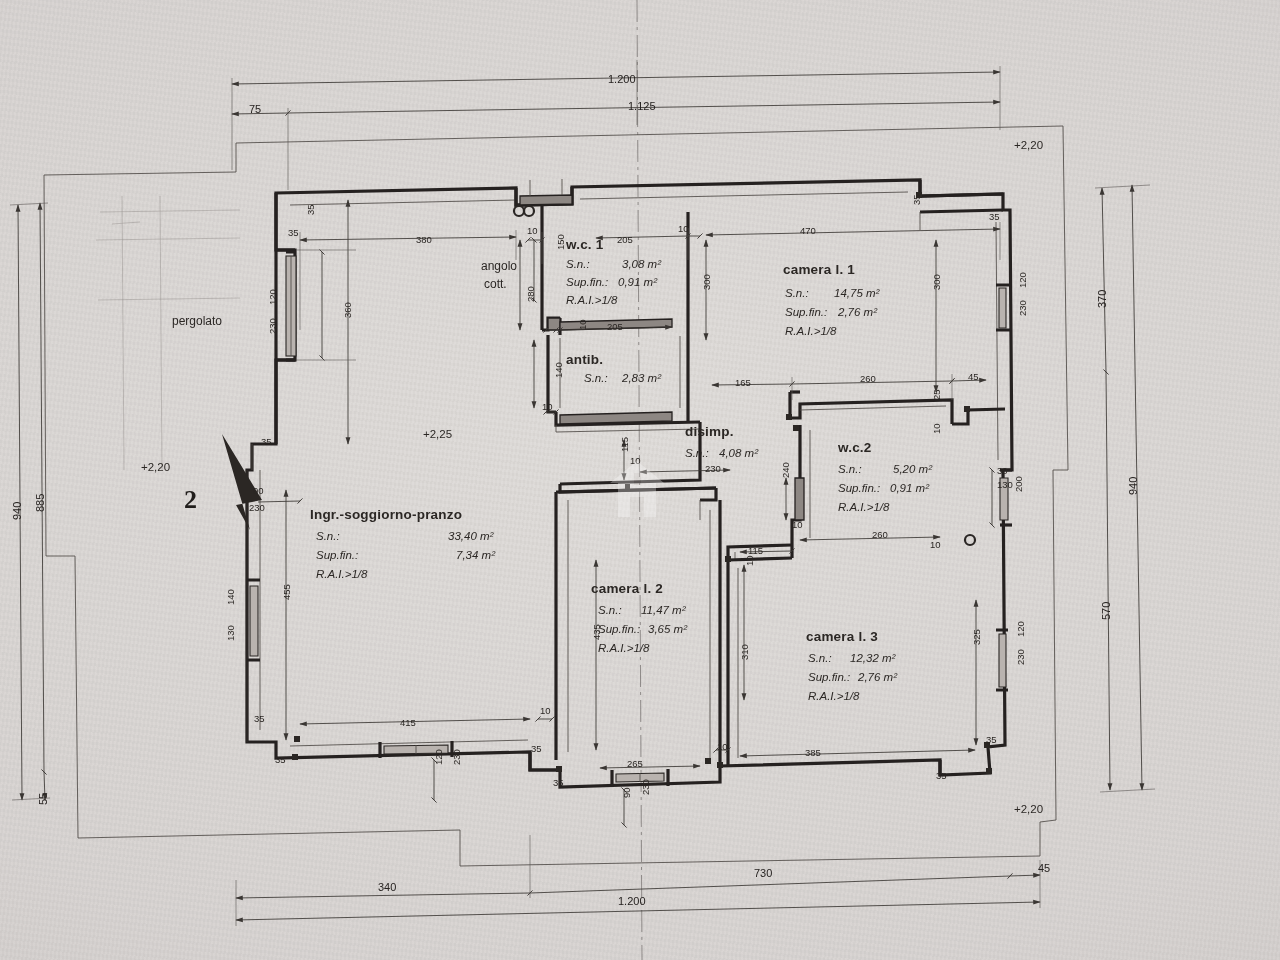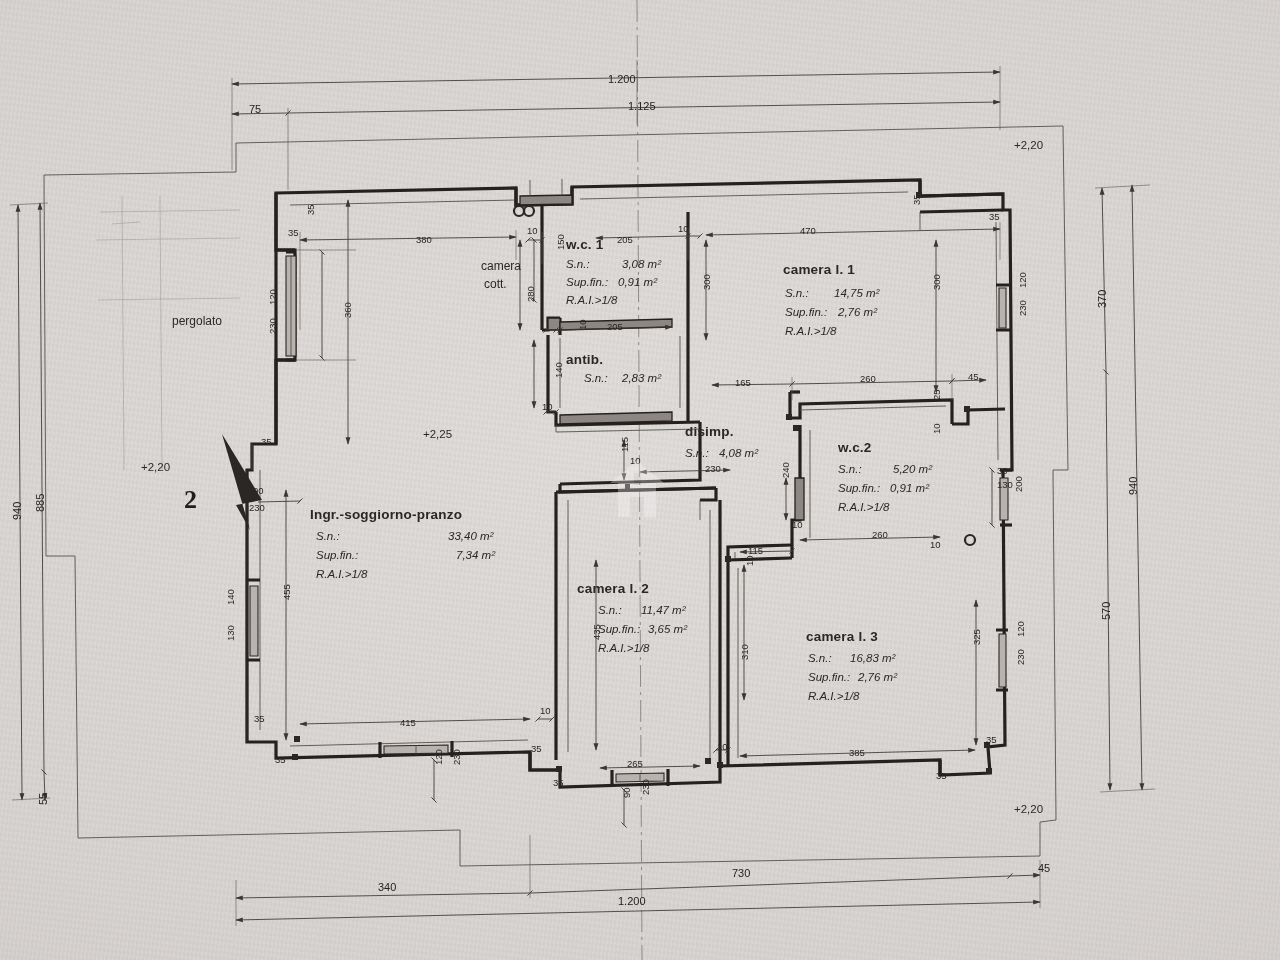--- a/index.html
+++ b/index.html
@@ -310,42 +310,42 @@
   <line class="dimln" x1="258" y1="502" x2="300" y2="501" marker-end="url(#tick)"></line>
 
   <line class="thin" x1="252" y1="470" x2="252" y2="444"></line>
 </svg>
 
 <div class="lbl dim" style="left:608px;top:74px">1.200</div>
 <div class="lbl dim" style="left:249px;top:104px">75</div>
 <div class="lbl dim" style="left:628px;top:101px">1.125</div>
 
 <div class="lbl dim" style="left:378px;top:882px">340</div>
-<div class="lbl dim" style="left:732px;top:868px">730</div>
+<div class="lbl dim" style="left:754px;top:868px">730</div>
 <div class="lbl dim" style="left:1038px;top:863px">45</div>
 <div class="lbl dim" style="left:618px;top:896px">1.200</div>
 
 <div class="lbl dim rot90" style="left:12px;top:520px">940</div>
 <div class="lbl dim rot90" style="left:35px;top:512px">885</div>
 <div class="lbl dim rot90" style="left:38px;top:805px">55</div>
 
 <div class="lbl dim rot90" style="left:1097px;top:308px">370</div>
 <div class="lbl dim rot90" style="left:1128px;top:495px">940</div>
 <div class="lbl dim rot90" style="left:1101px;top:620px">570</div>
 
 <div class="lbl elev" style="left:1014px;top:139px">+2,20</div>
 <div class="lbl elev" style="left:141px;top:461px">+2,20</div>
 <div class="lbl elev" style="left:423px;top:428px">+2,25</div>
 <div class="lbl elev" style="left:1014px;top:803px">+2,20</div>
 
 <div class="lbl marker2" style="left:184px;top:486px">2</div>
 
 <div class="lbl plain" style="left:172px;top:315px">pergolato</div>
 
-<div class="lbl room-line" style="left:481px;top:260px;font-style:normal;font-size:12px">camera</div>
+<div class="lbl room-line" style="left:481px;top:260px;font-style:normal;font-size:12px">angolo</div>
 <div class="lbl room-line" style="left:484px;top:278px;font-style:normal;font-size:12px">cott.</div>
 
 <div class="lbl room-name" style="left:566px;top:238px">w.c. 1</div>
 <div class="lbl room-line" style="left:566px;top:258px">S.n.:</div>
 <div class="lbl room-line" style="left:622px;top:258px">3,08 m²</div>
 <div class="lbl room-line" style="left:566px;top:276px">Sup.fin.:</div>
 <div class="lbl room-line" style="left:618px;top:276px">0,91 m²</div>
 <div class="lbl room-line" style="left:566px;top:294px">R.A.I.&gt;1/8</div>
 
 <div class="lbl room-name" style="left:566px;top:353px">antib.</div>
@@ -370,30 +370,30 @@
 <div class="lbl room-line" style="left:890px;top:482px">0,91 m²</div>
 <div class="lbl room-line" style="left:838px;top:501px">R.A.I.&gt;1/8</div>
 
 <div class="lbl room-name" style="left:310px;top:508px">Ingr.-soggiorno-pranzo</div>
 <div class="lbl room-line" style="left:316px;top:530px">S.n.:</div>
 <div class="lbl room-line" style="left:448px;top:530px">33,40 m²</div>
 <div class="lbl room-line" style="left:316px;top:549px">Sup.fin.:</div>
 <div class="lbl room-line" style="left:456px;top:549px">7,34 m²</div>
 <div class="lbl room-line" style="left:316px;top:568px">R.A.I.&gt;1/8</div>
 
-<div class="lbl room-name" style="left:577px;top:582px">camera l. 2</div>
+<div class="lbl room-name" style="left:591px;top:582px">camera l. 2</div>
 <div class="lbl room-line" style="left:598px;top:604px">S.n.:</div>
 <div class="lbl room-line" style="left:641px;top:604px">11,47 m²</div>
 <div class="lbl room-line" style="left:598px;top:623px">Sup.fin.:</div>
 <div class="lbl room-line" style="left:648px;top:623px">3,65 m²</div>
 <div class="lbl room-line" style="left:598px;top:642px">R.A.I.&gt;1/8</div>
 
 <div class="lbl room-name" style="left:806px;top:630px">camera l. 3</div>
 <div class="lbl room-line" style="left:808px;top:652px">S.n.:</div>
-<div class="lbl room-line" style="left:850px;top:652px">16,83 m²</div>
+<div class="lbl room-line" style="left:850px;top:652px">12,32 m²</div>
 <div class="lbl room-line" style="left:808px;top:671px">Sup.fin.:</div>
 <div class="lbl room-line" style="left:858px;top:671px">2,76 m²</div>
 <div class="lbl room-line" style="left:808px;top:690px">R.A.I.&gt;1/8</div>
 
 <div class="lbl dim-sm rot90" style="left:306px;top:215px">35</div>
 <div class="lbl dim-sm" style="left:288px;top:228px">35</div>
 <div class="lbl dim-sm" style="left:416px;top:235px">380</div>
 <div class="lbl dim-sm rot90" style="left:268px;top:305px">120</div>
 <div class="lbl dim-sm rot90" style="left:268px;top:334px">230</div>
 <div class="lbl dim-sm rot90" style="left:343px;top:318px">360</div>
@@ -446,21 +446,21 @@
 <div class="lbl dim-sm" style="left:400px;top:718px">415</div>
 <div class="lbl dim-sm rot90" style="left:434px;top:765px">120</div>
 <div class="lbl dim-sm rot90" style="left:452px;top:765px">230</div>
 <div class="lbl dim-sm" style="left:540px;top:706px">10</div>
 <div class="lbl dim-sm" style="left:531px;top:744px">35</div>
 <div class="lbl dim-sm" style="left:553px;top:778px">35</div>
 <div class="lbl dim-sm" style="left:627px;top:759px">265</div>
 <div class="lbl dim-sm rot90" style="left:622px;top:798px">90</div>
 <div class="lbl dim-sm rot90" style="left:641px;top:795px">230</div>
 <div class="lbl dim-sm" style="left:717px;top:742px">10</div>
-<div class="lbl dim-sm" style="left:849px;top:748px">385</div>
+<div class="lbl dim-sm" style="left:805px;top:748px">385</div>
 <div class="lbl dim-sm" style="left:986px;top:735px">35</div>
 <div class="lbl dim-sm" style="left:936px;top:771px">35</div>
 
 </div>
 
 <div id="wm">
   <div class="house">
     <svg width="58" height="62" viewBox="0 0 58 62">
       <path d="M29,2 L56,24 L48,24 L48,58 L36,58 L36,38 L22,38 L22,58 L10,58 L10,24 L2,24 Z" fill="#ffffff"></path>
       <rect x="26" y="14" width="7" height="12" fill="#d8d4d2"></rect>

